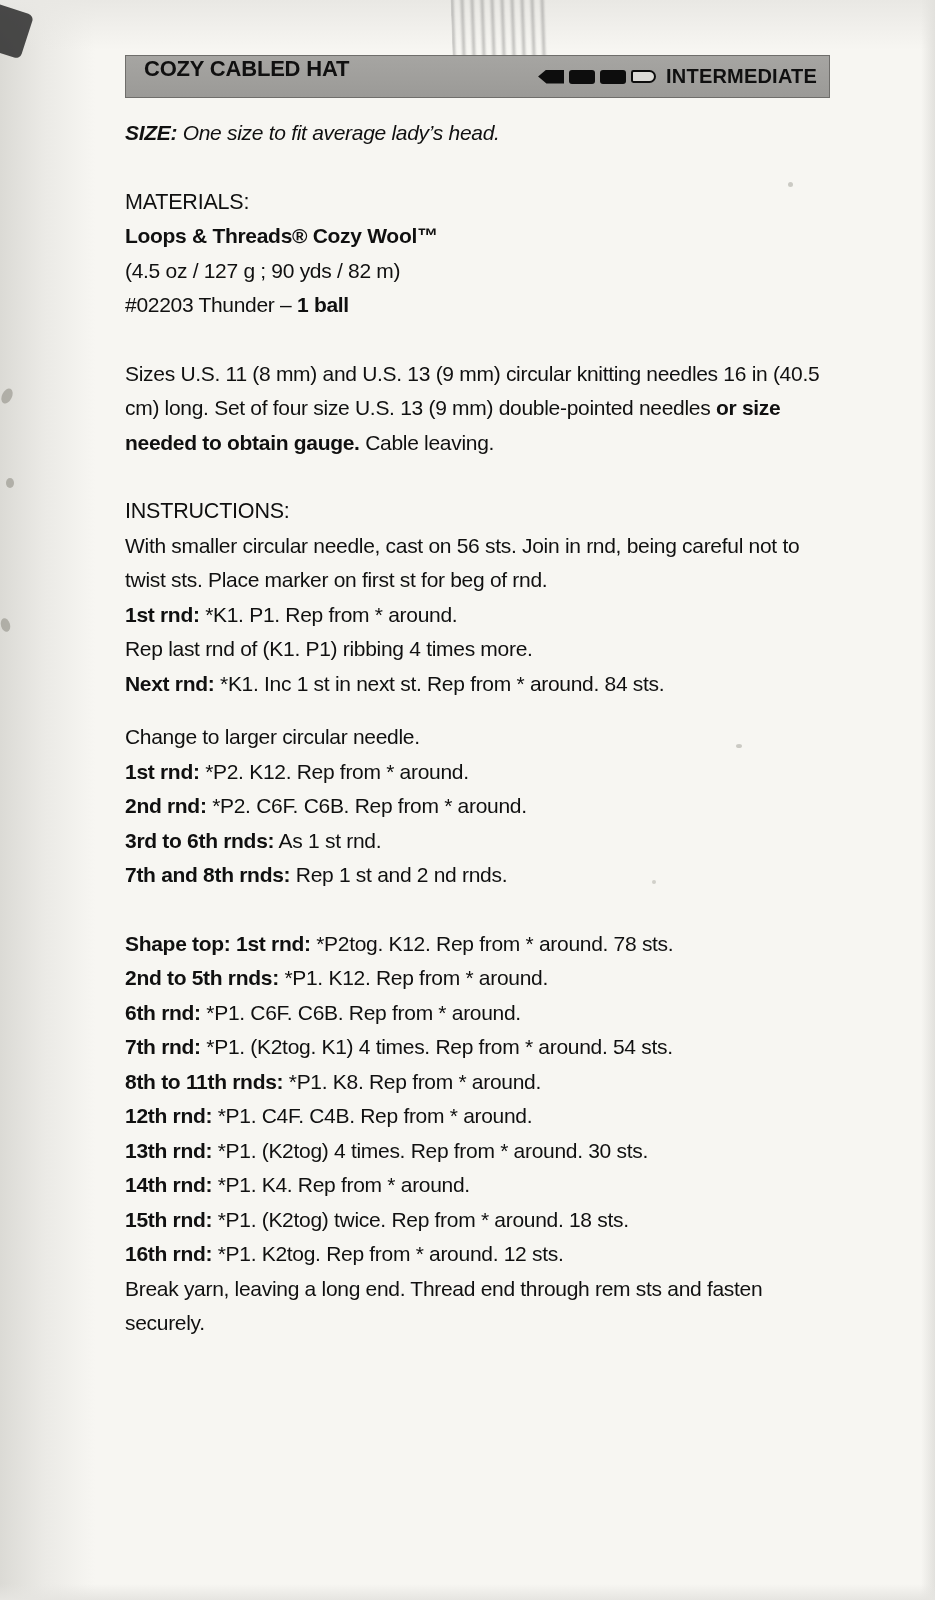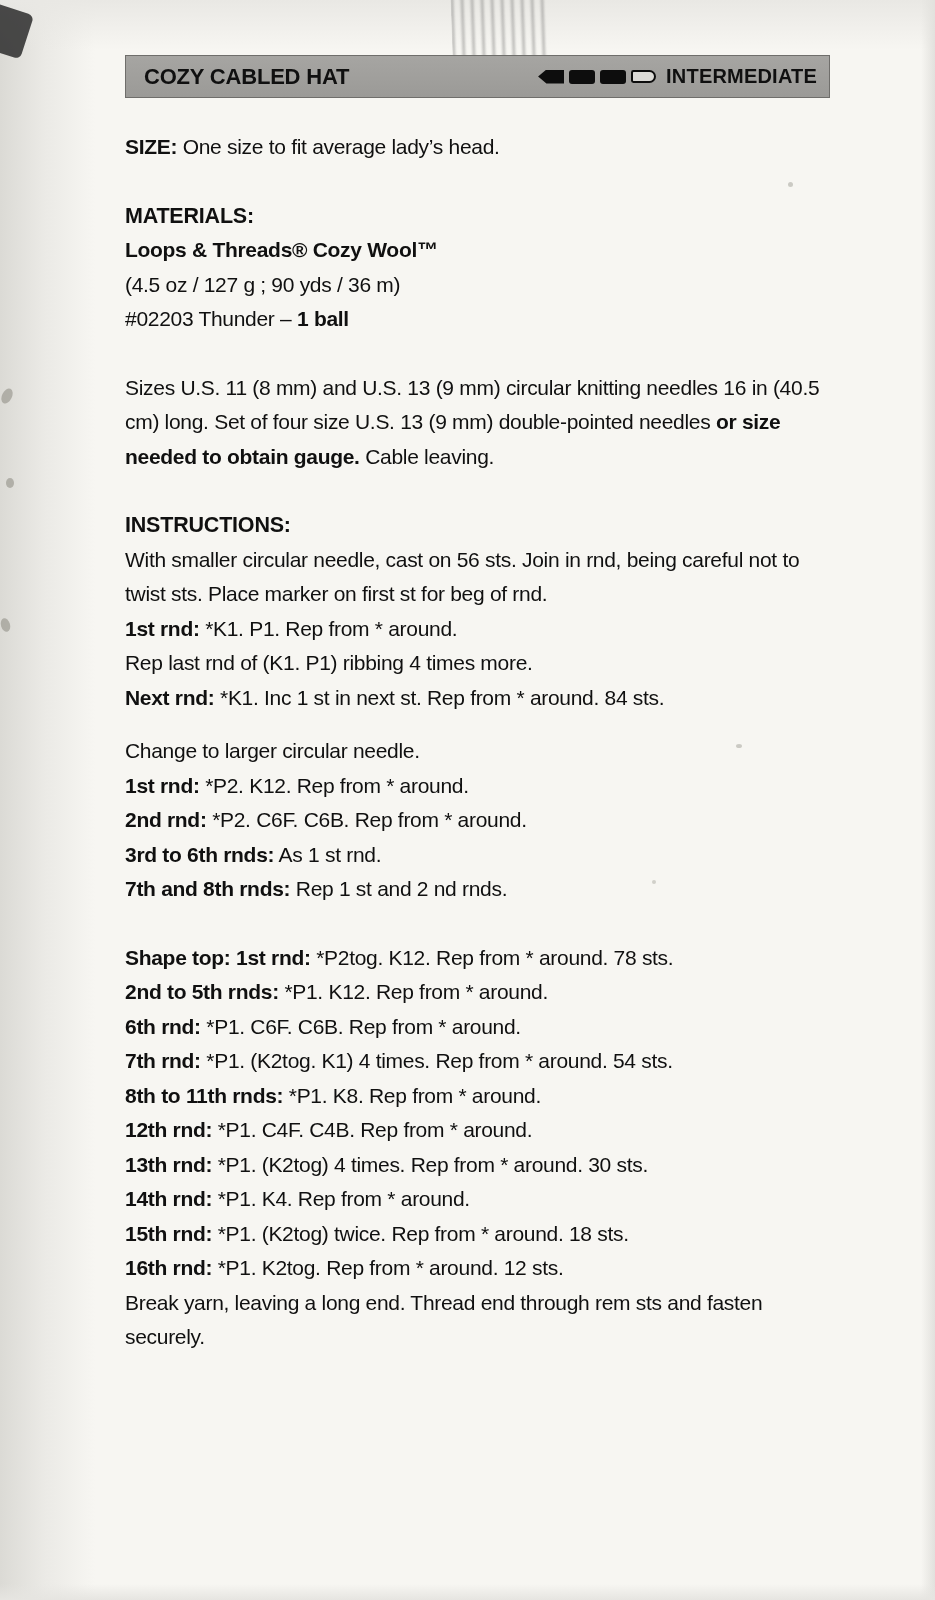--- a/index.html
+++ b/index.html
@@ -36,40 +36,40 @@
   .speck.s4{left:788px;top:182px;width:5px;height:5px;opacity:.4;}
   .speck.s5{left:736px;top:744px;width:6px;height:4px;opacity:.4;}
   .speck.s6{left:652px;top:880px;width:4px;height:4px;opacity:.35;}
 
   .content{position:absolute;left:125px;top:55px;width:705px;}
 
   
   .header-bar{
     height:43px;background:linear-gradient(180deg,#a6a5a2,#9b9a97);
     border:1px solid #6f6e6b;
-    display:flex;align-items:center;justify-content:space-between;
+    display:flex;justify-content:space-between;
     padding:0 12px 0 18px;box-sizing:border-box;
   }
   .title{font-weight:bold;font-size:22px;letter-spacing:-0.2px;}
   .level-wrap{display:flex;align-items:center;gap:10px;}
   .meter{display:flex;align-items:center;gap:5px;}
   .seg{height:14px;width:26px;background:#0d0d0d;}
   .seg.point{clip-path:polygon(0 50%,32% 0,100% 0,100% 100%,32% 100%);}
   .seg.mid{border-radius:3px;}
   .seg.empty{background:#dcdbd7;border:2.5px solid #0d0d0d;border-radius:3px 8px 8px 3px;
     width:21px;height:9px;}
   .level-label{font-weight:bold;font-size:20px;letter-spacing:0.2px;}
 
   
   .line,.para{font-size:21px;line-height:34.5px;letter-spacing:-0.3px;}
   .b{font-weight:bold;}
   .sec{margin-top:34px;}
   .sec.tight{margin-top:19px;}
-  .sec.first{margin-top:32px;}
-  .heading{font-weight:bold;font-size:21.5px;line-height:34.5px;letter-spacing:-0.2px;}
+  .sec.first{margin-top:18px;font-style:italic;}
+  .heading{font-weight:normal;font-size:21.5px;line-height:34.5px;letter-spacing:-0.2px;}
 </style>
 </head>
 <body>
 
 <div class="scan">
   <div class="edge-left"></div>
   <div class="edge-top"></div>
   <div class="edge-right"></div>
   <div class="edge-bottom"></div>
   <div class="corner-mark"></div>
@@ -96,21 +96,21 @@
       </span>
     </div>
 
     <div class="sec first line">
       <span class="b">SIZE:</span><span> One size to fit average lady’s head.</span>
     </div>
 
     <div class="sec">
       <div class="heading">MATERIALS:</div>
       <div class="line b">Loops &amp; Threads® Cozy Wool™</div>
-      <div class="line">(4.5 oz / 127 g ; 90 yds / 36 m)</div>
+      <div class="line">(4.5 oz / 127 g ; 90 yds / 82 m)</div>
       <div class="line">
         <span>#02203 Thunder – </span><span class="b">1 ball</span>
       </div>
     </div>
 
     <div class="sec para">
       <span>Sizes U.S. 11 (8 mm) and U.S. 13 (9 mm) circular knitting needles 16 in (40.5 cm) long. Set of four size U.S. 13 (9 mm) double-pointed needles </span><span class="b">or size needed to obtain gauge.</span><span> Cable leaving.</span>
     </div>
 
 

